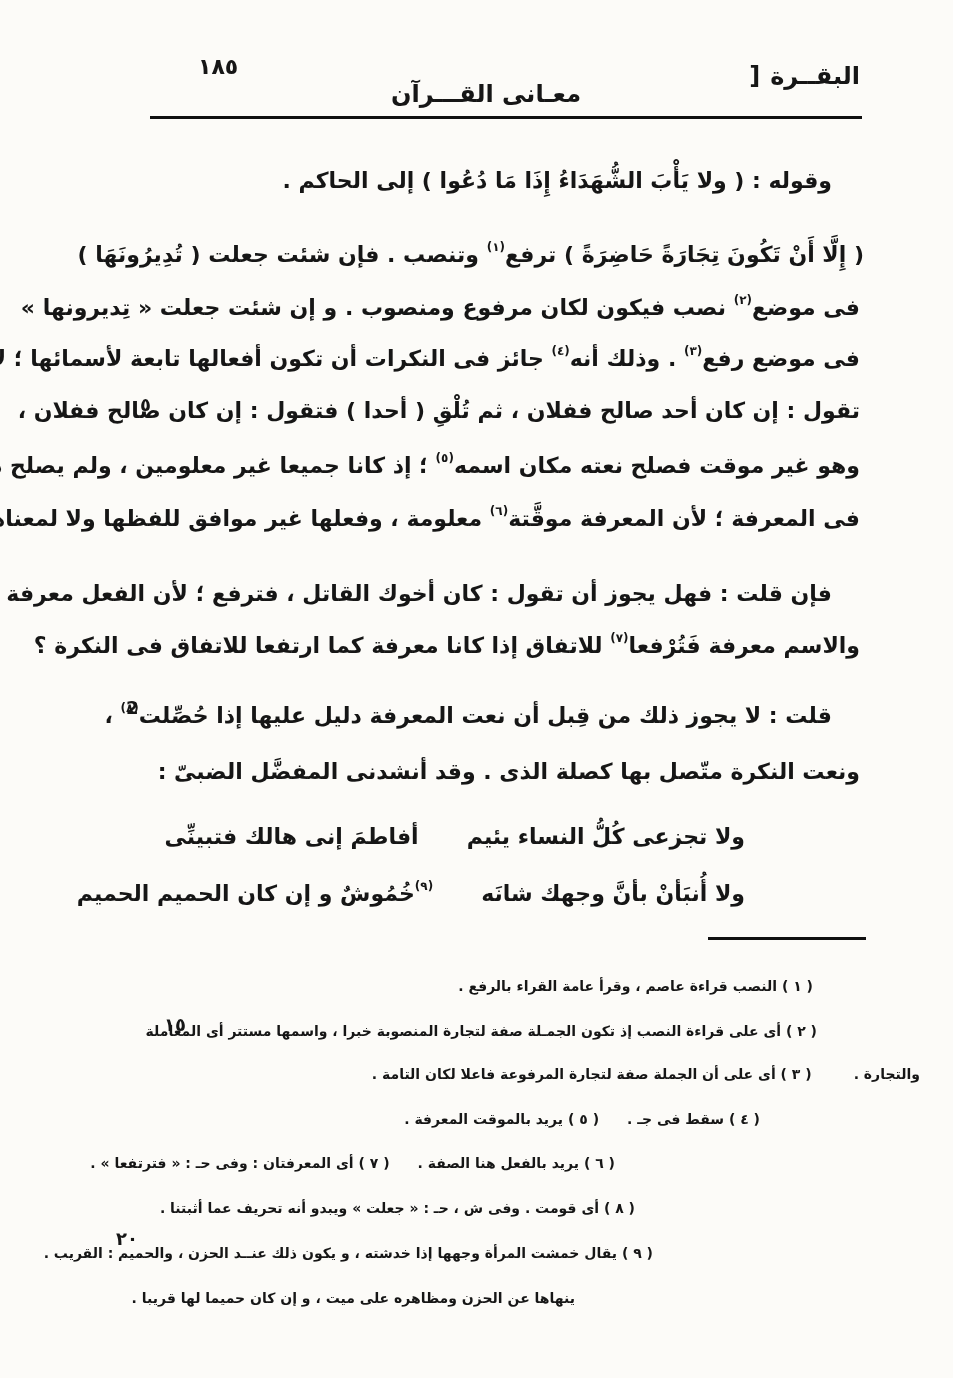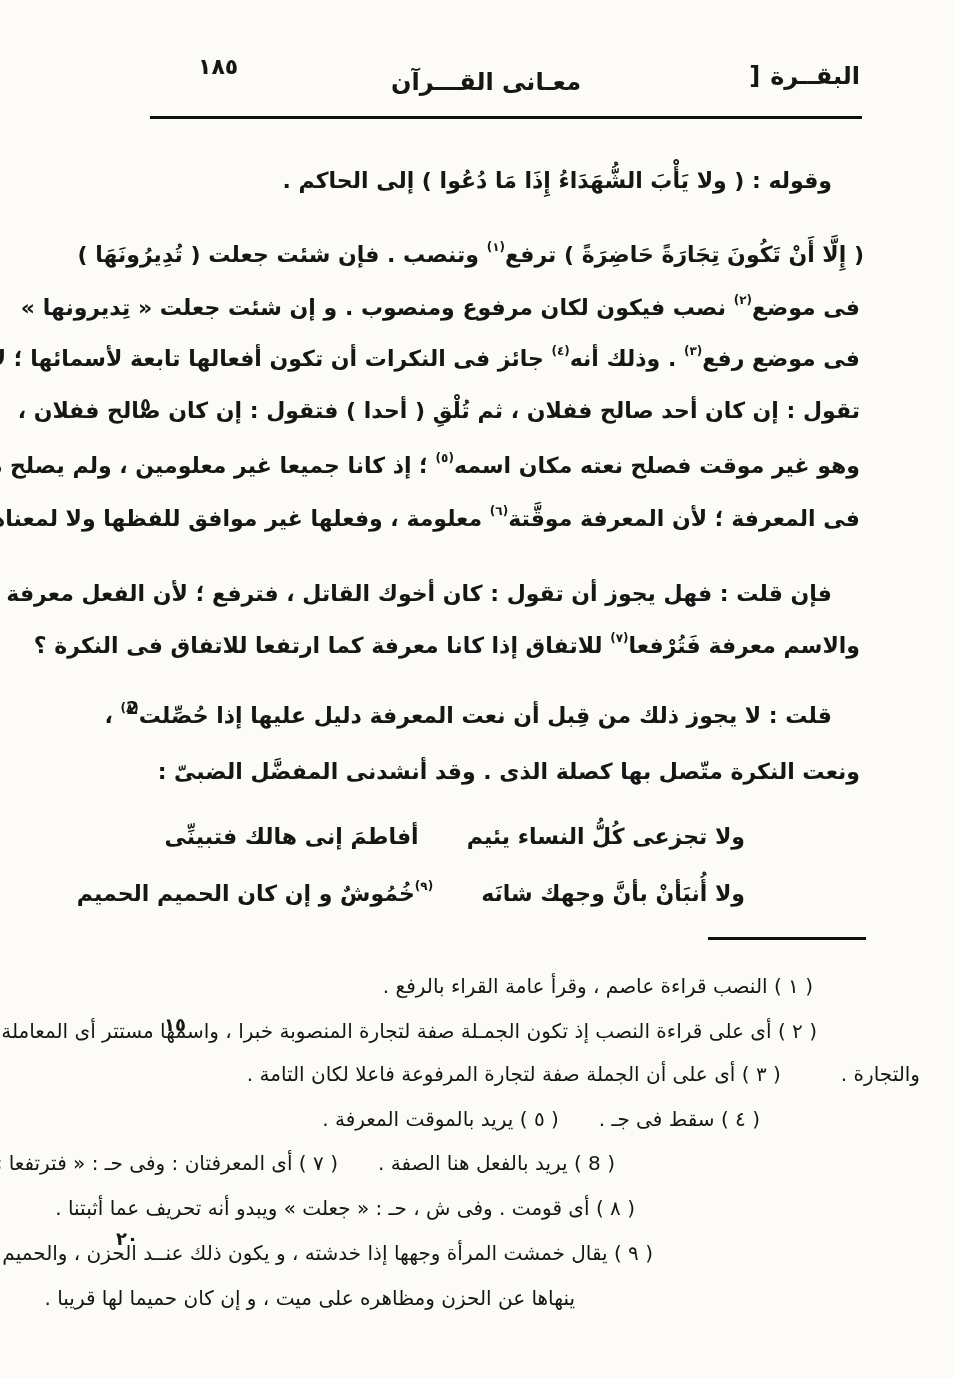--- a/index.html
+++ b/index.html
@@ -8,21 +8,21 @@
     width:953px;height:1378px;
     margin:0 auto;
     background:#fcfbf8;
     color:#161616;
     font-family:"DejaVu Sans","Liberation Serif",sans-serif;
     direction:rtl;
     overflow:hidden;
   }
   
   .hdr-num{position:absolute;top:54px;left:198px;font-size:22px;font-weight:700;letter-spacing:1px;}
-  .hdr-title{position:absolute;top:68px;right:372px;font-size:24px;font-weight:700;}
+  .hdr-title{position:absolute;top:80px;right:372px;font-size:24px;font-weight:700;}
   .hdr-section{position:absolute;top:62px;right:93px;font-size:24px;font-weight:700;}
   .ltr-bracket{unicode-bidi:isolate;direction:ltr;margin-right:10px;font-weight:700;}
   .hdr-rule{position:absolute;top:116px;right:91px;left:150px;height:3px;background:#101010;box-shadow:0 3px 0 -1.5px #35353533;}
   
   .line{
     position:absolute;right:93px;
     font-size:22px;font-weight:700;line-height:34px;
     white-space:pre;
   }
   .indent{right:121px;}
@@ -43,21 +43,21 @@
     position:absolute;right:208px;
     display:flex;column-gap:48px;
     font-size:22px;font-weight:700;line-height:34px;white-space:pre;
   }
   .v1{top:820px;}
   .v2{top:877px;}
   
   .fnsep{position:absolute;top:937px;right:87px;width:158px;height:3px;background:#101010;}
   .fn{
     position:absolute;
-    font-size:20px;font-weight:400;line-height:30px;
+    font-size:14px;font-weight:700;line-height:30px;
     white-space:pre;
   }
   .f1{top:971px;right:140px;}
   .f2{top:1016px;right:136px;}
   .f3{top:1059px;right:33px;}
   .f4{top:1104px;right:193px;}
   .f5{top:1148px;right:338px;}
   .f6{top:1193px;right:318px;}
   .f7{top:1238px;right:300px;}
   .f8{top:1283px;right:378px;}
@@ -99,21 +99,21 @@
   <div class="verse v2">
     <span>ولا أُنبَأنْ بأنَّ وجهك شانَه</span>
     <span><span class="sup">(٩)</span><span>خُمُوشٌ و إن كان الحميم الحميم</span></span>
   </div>
 
   <div class="fnsep"></div>
   <div class="fn f1">( ١ ) النصب قراءة عاصم ، وقرأ عامة القراء بالرفع .</div>
   <div class="fn f2">( ٢ ) أى على قراءة النصب إذ تكون الجمـلة صفة لتجارة المنصوبة خبرا ، واسمها مستتر أى المعاملة</div>
   <div class="fn f3">والتجارة .   ( ٣ ) أى على أن الجملة صفة لتجارة المرفوعة فاعلا لكان التامة .</div>
   <div class="fn f4">( ٤ ) سقط فى جـ .  ( ٥ ) يريد بالموقت المعرفة .</div>
-  <div class="fn f5">( 8 ) يريد بالفعل هنا الصفة .  ( ٧ ) أى المعرفتان : وفى حـ : « فترتفعا » .</div>
+  <div class="fn f5">( ٦ ) يريد بالفعل هنا الصفة .  ( ٧ ) أى المعرفتان : وفى حـ : « فترتفعا » .</div>
   <div class="fn f6">( ٨ ) أى قومت . وفى ش ، حـ : « جعلت » ويبدو أنه تحريف عما أثبتنا .</div>
   <div class="fn f7">( ٩ ) يقال خمشت المرأة وجهها إذا خدشته ، و يكون ذلك عنــد الحزن ، والحميم : القريب .</div>
   <div class="fn f8">ينهاها عن الحزن ومظاهره على ميت ، و إن كان حميما لها قريبا .</div>
 
   <div class="mnum m1">٥</div>
   <div class="mnum m2">2</div>
   <div class="mnum m3">١٥</div>
   <div class="mnum m4">٢٠</div>
 
 </div>

